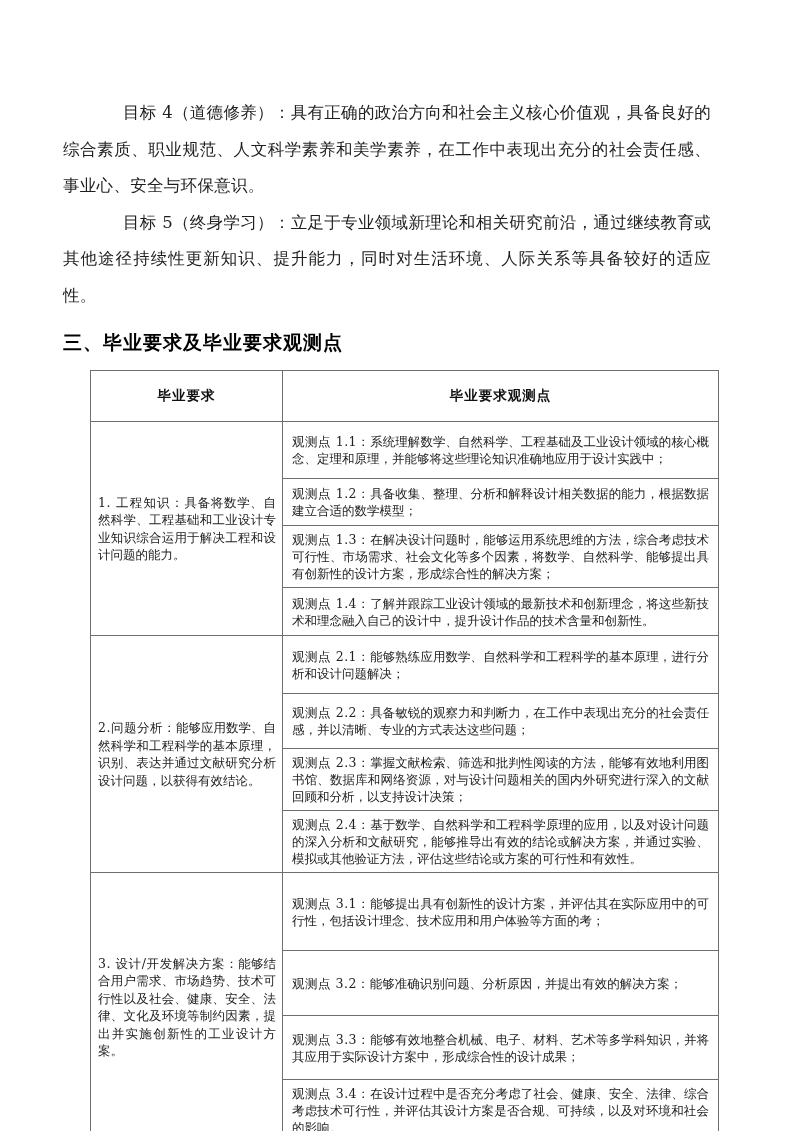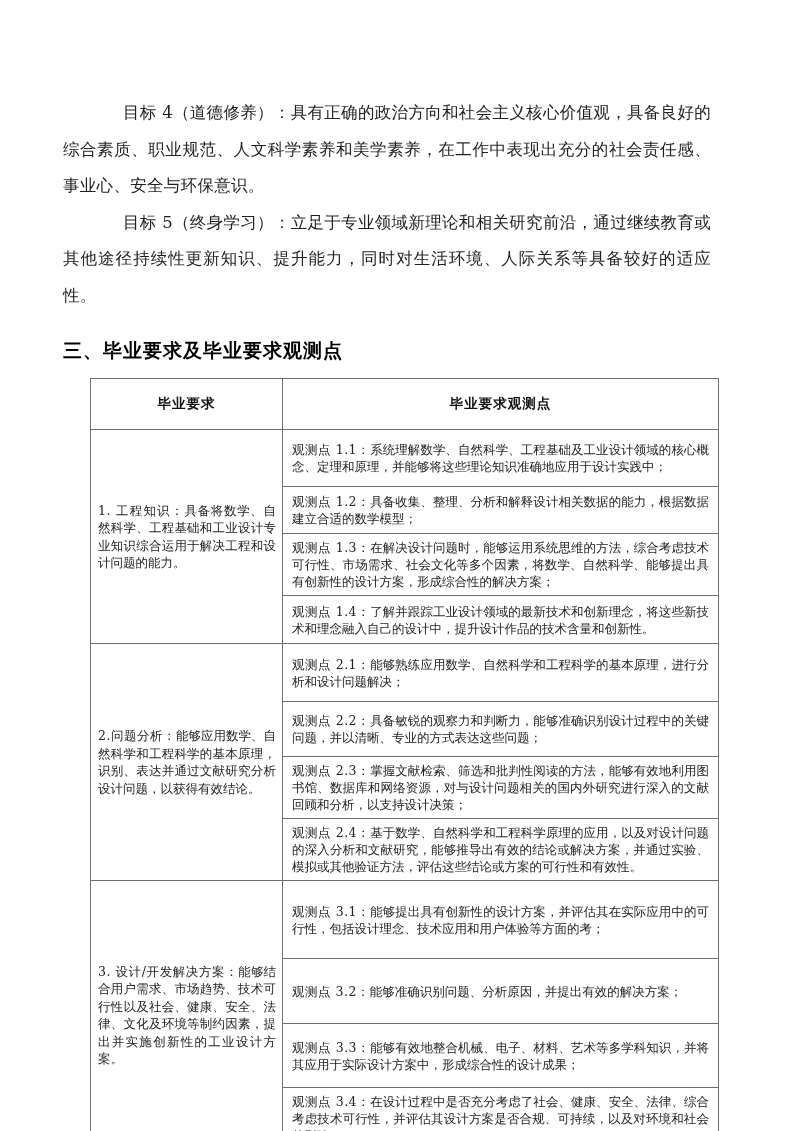--- a/index.html
+++ b/index.html
@@ -18,21 +18,21 @@
   .para{
     margin:0;
     font-size:16.5px;
     line-height:36.5px;
     color:#1e1e1e;
     text-align:justify;
     text-indent:60px;
     letter-spacing:0.3px;
   }
   .section-heading{
-    margin:24px 0 14px 0;
+    margin:16px 0 14px 0;
     font-family:"DejaVu Sans","Liberation Sans",sans-serif;
     font-weight:bold;
     font-size:19px;
     color:#000;
     letter-spacing:1px;
   }
   table.req-table{
     border-collapse:collapse;
     table-layout:fixed;
     margin-left:27px;
@@ -127,21 +127,21 @@
       <tr>
         <td class="req-cell" rowspan="4">
           <span class="b">2.问题分析：</span><span>能够应用数学、自然科学和工程科学的基本原理，识别、表达并通过文献研究分析设计问题，以获得有效结论。</span>
         </td>
         <td class="pt-cell" style="height:58px">
           <span class="b">观测点 2.1：</span><span>能够熟练应用数学、自然科学和工程科学的基本原理，进行分析和设计问题解决；</span>
         </td>
       </tr>
       <tr>
         <td class="pt-cell" style="height:55px">
-          <span class="b">观测点 2.2：</span><span>具备敏锐的观察力和判断力，能够准确识别设计过程中的关键问题，并以清晰、专业的方式表达这些问题；</span>
+          <span class="b">观测点 2.2：</span><span>具备敏锐的观察力和判断力，在工作中表现出充分的社会责任感，并以清晰、专业的方式表达这些问题；</span>
         </td>
       </tr>
       <tr>
         <td class="pt-cell" style="height:60px">
           <span class="b">观测点 2.3：</span><span>掌握文献检索、筛选和批判性阅读的方法，能够有效地利用图书馆、数据库和网络资源，对与设计问题相关的国内外研究进行深入的文献回顾和分析，以支持设计决策；</span>
         </td>
       </tr>
       <tr>
         <td class="pt-cell" style="height:57px">
           <span class="b">观测点 2.4：</span><span>基于数学、自然科学和工程科学原理的应用，以及对设计问题的深入分析和文献研究，能够推导出有效的结论或解决方案，并通过实验、模拟或其他验证方法，评估这些结论或方案的可行性和有效性。</span>

